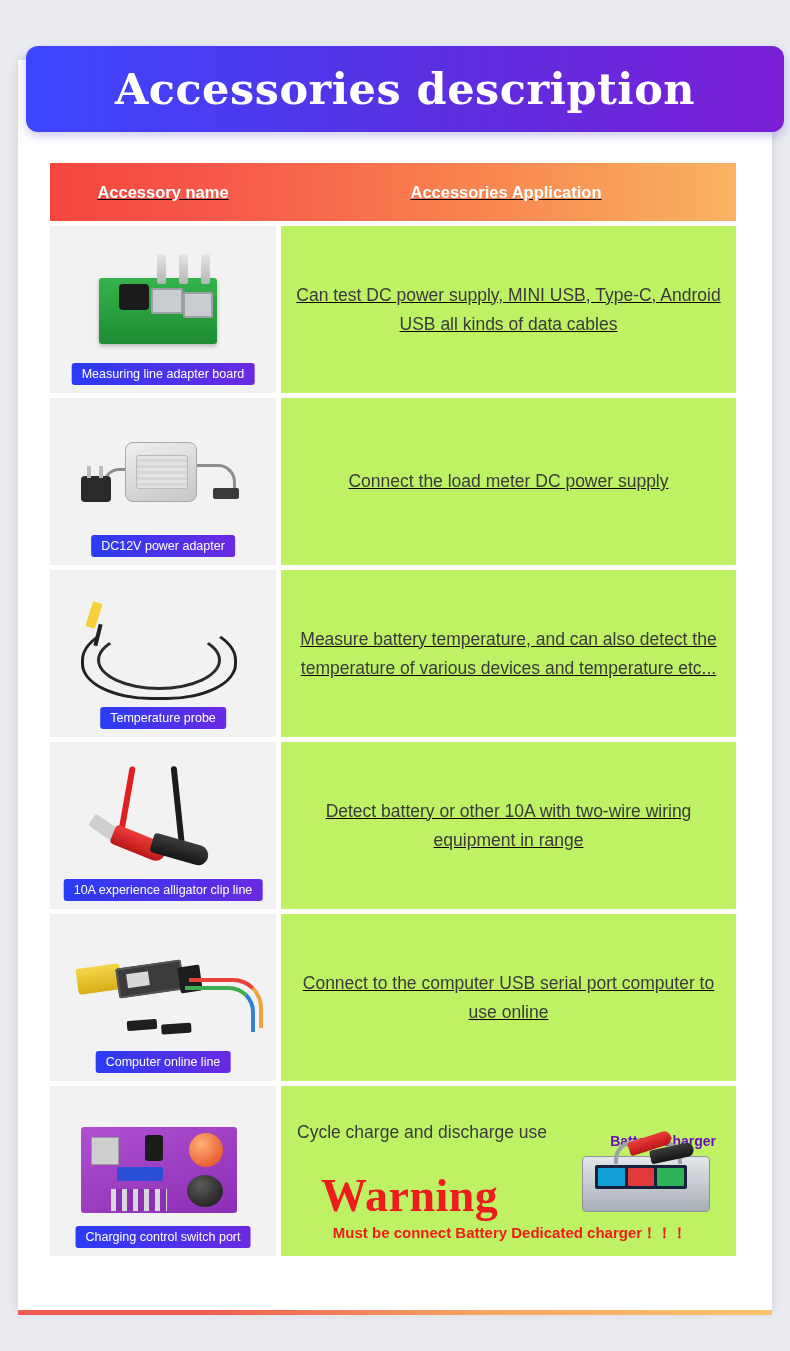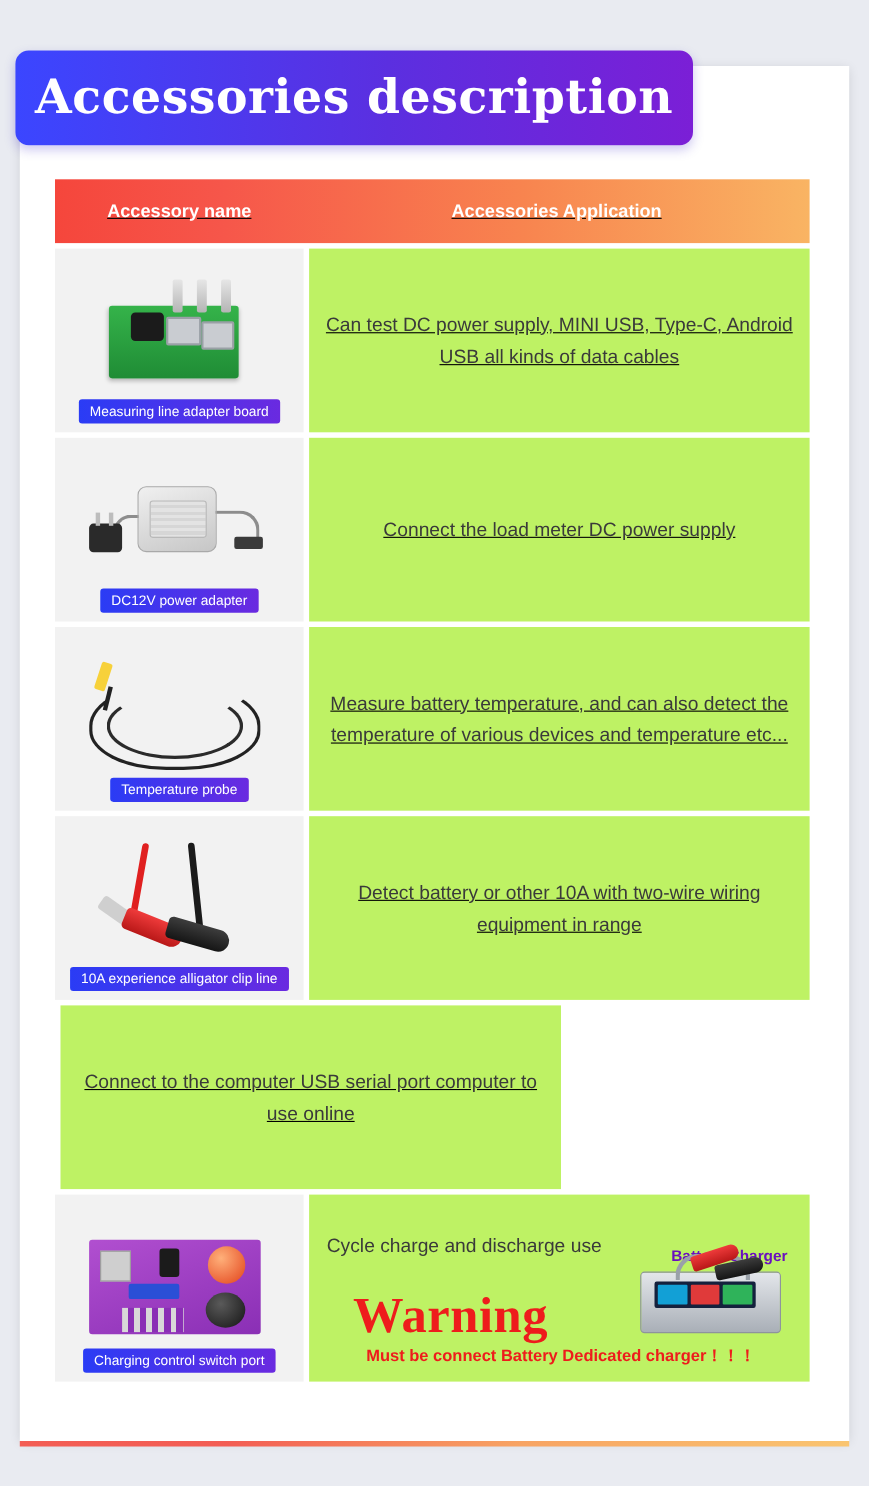--- a/index.html
+++ b/index.html
@@ -30,23 +30,23 @@
     top: 1310px;
     width: 754px;
     height: 5px;
     background: linear-gradient(90deg,#f4564c 0%, #f4564c 25%, #f9a05c 60%, #fbc36a 100%);
     opacity: 0.95;
   }
 
   
   .banner {
     position: absolute;
-    left: 14px;
+    left: 26px;
     top: 46px;
-    width: 616px;
+    width: 758px;
     height: 86px;
     border-radius: 12px;
     background: linear-gradient(90deg,#3b46ff 0%, #5b2fe0 55%, #7b1fd6 100%);
     display: flex;
     align-items: center;
     justify-content: center;
     box-shadow: 0 4px 10px rgba(60,40,200,0.25);
   }
   .banner-text {
     color: #ffffff;
@@ -436,20 +436,33 @@
           <div class="forkU"></div>
           <div class="clipRed"></div>
           <div class="clipBlk"></div>
         </div>
         <div class="tag">10A experience alligator clip line</div>
       </div>
       <div class="cell-txt">Detect battery or other 10A with two-wire wiring equipment in range</div>
     </div>
 
     <div class="row r5">
+      <div class="cell-img">
+        <div class="art">
+          <div class="usbA"></div>
+          <div class="serialBoard">
+            <div class="serialChip"></div>
+          </div>
+          <div class="hdr"></div>
+          <div class="ribbon"></div>
+          <div class="ribbon2"></div>
+          <div class="dupont"></div>
+        </div>
+        <div class="tag">Computer online line</div>
+      </div>
       <div class="cell-txt">Connect to the computer USB serial port computer to use online</div>
     </div>
 
     <div class="row r6">
       <div class="cell-img">
         <div class="art">
           <div class="purpleBoard">
             <div class="pb-relay"></div>
             <div class="pb-cap"></div>
             <div class="pb-led"></div>

